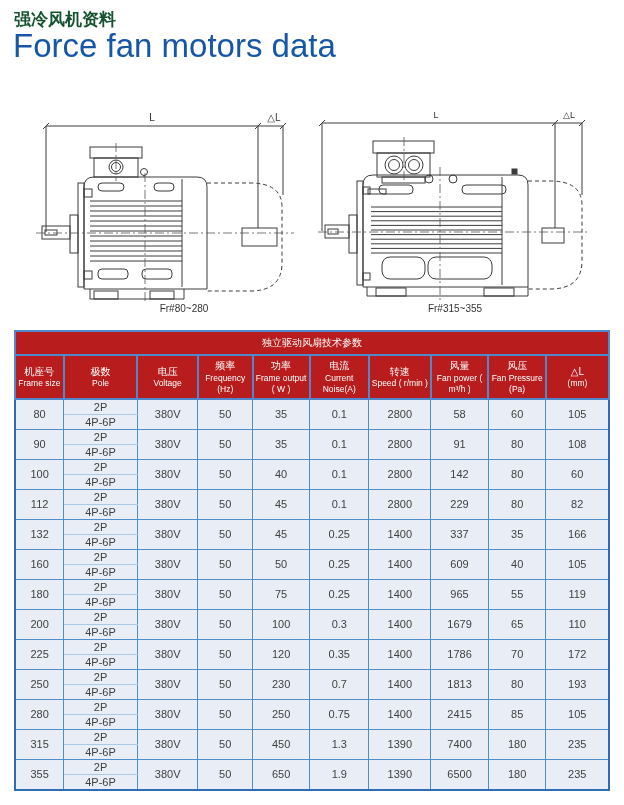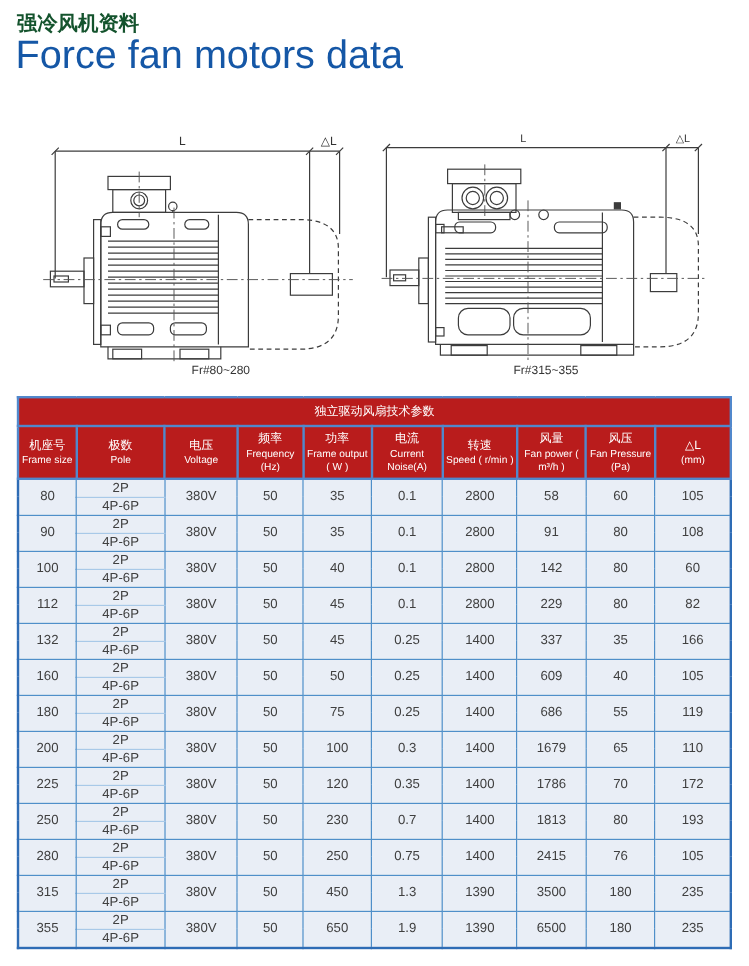--- a/index.html
+++ b/index.html
@@ -312,21 +312,21 @@
         <td class="pole-cell pole-bottom">4P-6P</td>
       </tr>
       <tr>
         <td rowspan="2" class="frame-cell">180</td>
         <td class="pole-cell pole-top">2P</td>
         <td rowspan="2">380V</td>
         <td rowspan="2">50</td>
         <td rowspan="2">75</td>
         <td rowspan="2">0.25</td>
         <td rowspan="2">1400</td>
-        <td rowspan="2">686</td>
+        <td rowspan="2">965</td>
         <td rowspan="2">55</td>
         <td rowspan="2">119</td>
       </tr>
       <tr>
         <td class="pole-cell pole-bottom">4P-6P</td>
       </tr>
       <tr>
         <td rowspan="2" class="frame-cell">200</td>
         <td class="pole-cell pole-top">2P</td>
         <td rowspan="2">380V</td>
@@ -373,35 +373,35 @@
       </tr>
       <tr>
         <td rowspan="2" class="frame-cell">280</td>
         <td class="pole-cell pole-top">2P</td>
         <td rowspan="2">380V</td>
         <td rowspan="2">50</td>
         <td rowspan="2">250</td>
         <td rowspan="2">0.75</td>
         <td rowspan="2">1400</td>
         <td rowspan="2">2415</td>
-        <td rowspan="2">76</td>
+        <td rowspan="2">85</td>
         <td rowspan="2">105</td>
       </tr>
       <tr>
         <td class="pole-cell pole-bottom">4P-6P</td>
       </tr>
       <tr>
         <td rowspan="2" class="frame-cell">315</td>
         <td class="pole-cell pole-top">2P</td>
         <td rowspan="2">380V</td>
         <td rowspan="2">50</td>
         <td rowspan="2">450</td>
         <td rowspan="2">1.3</td>
         <td rowspan="2">1390</td>
-        <td rowspan="2">3500</td>
+        <td rowspan="2">7400</td>
         <td rowspan="2">180</td>
         <td rowspan="2">235</td>
       </tr>
       <tr>
         <td class="pole-cell pole-bottom">4P-6P</td>
       </tr>
       <tr>
         <td rowspan="2" class="frame-cell">355</td>
         <td class="pole-cell pole-top">2P</td>
         <td rowspan="2">380V</td>

